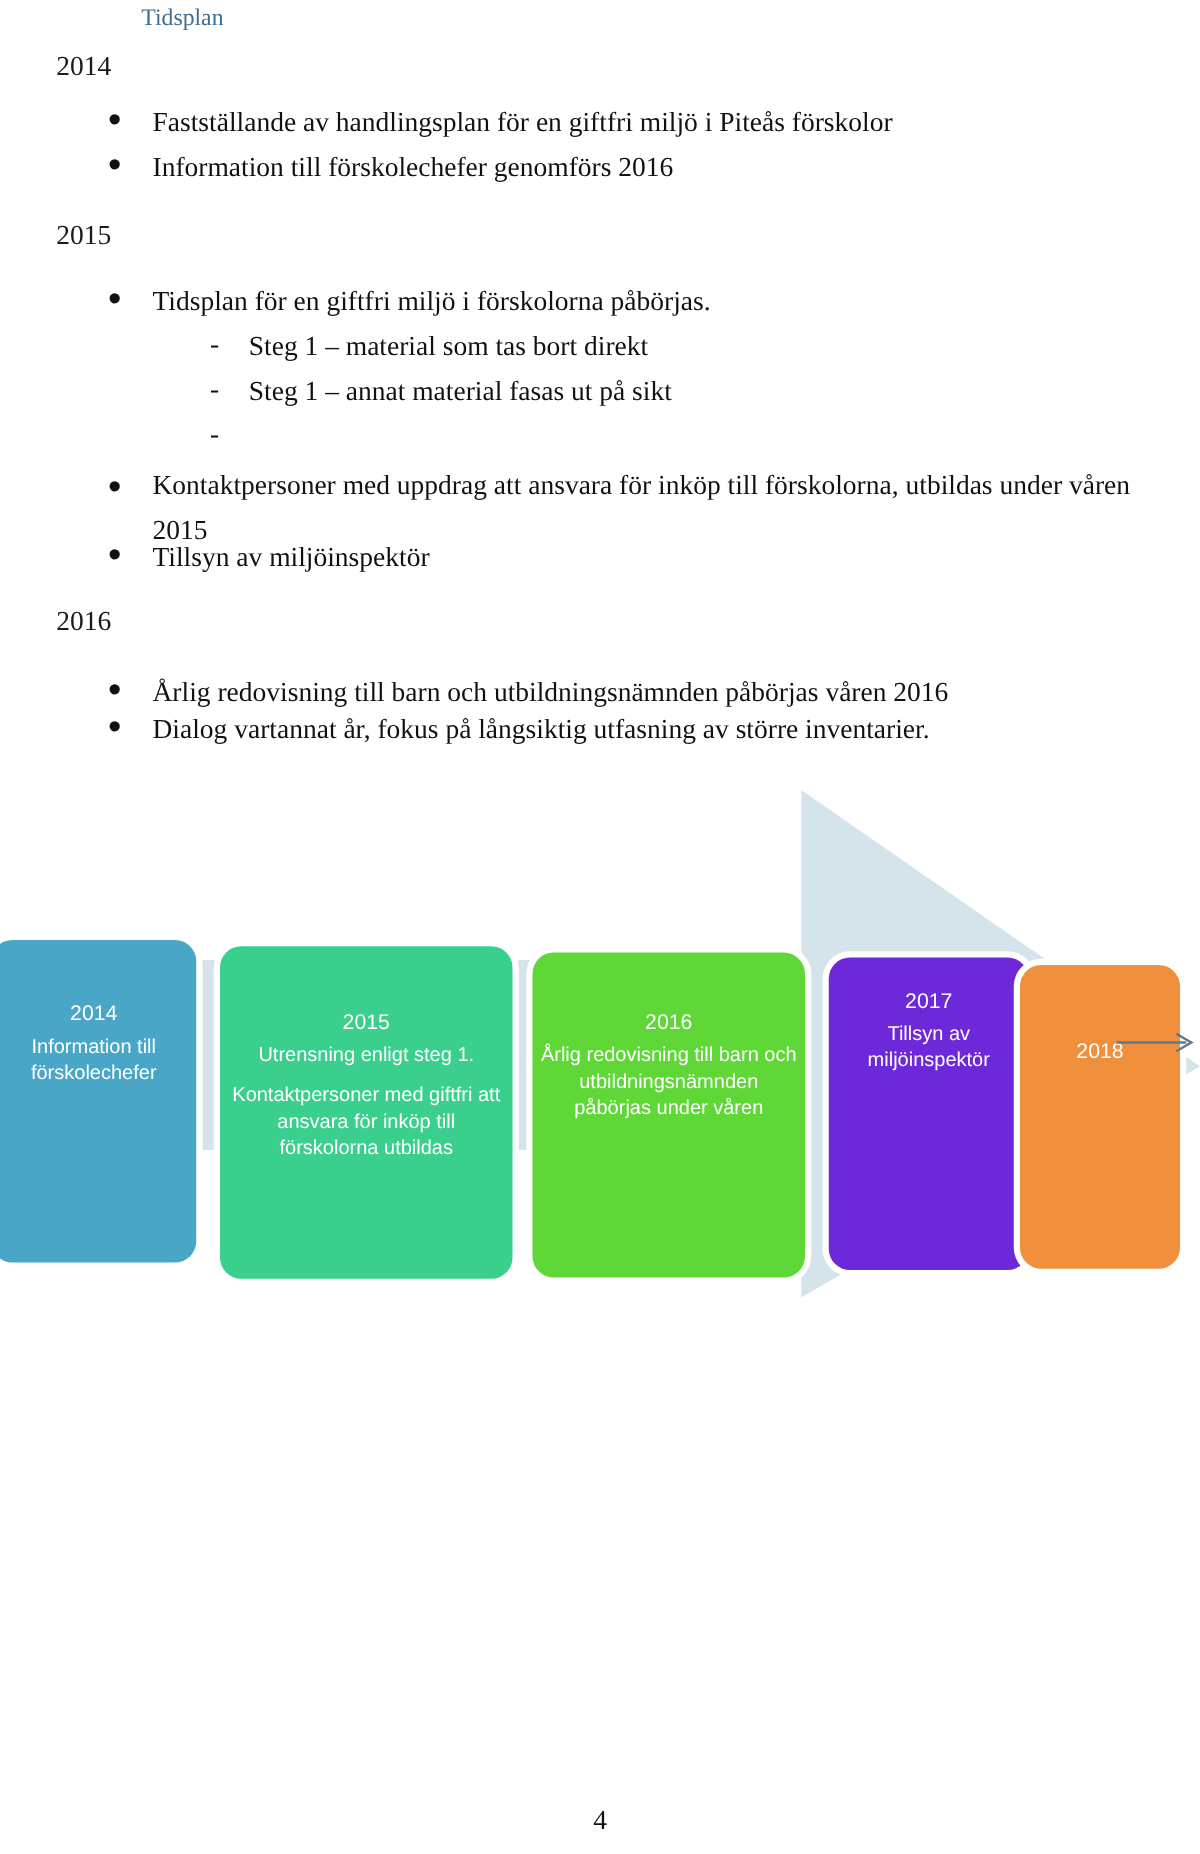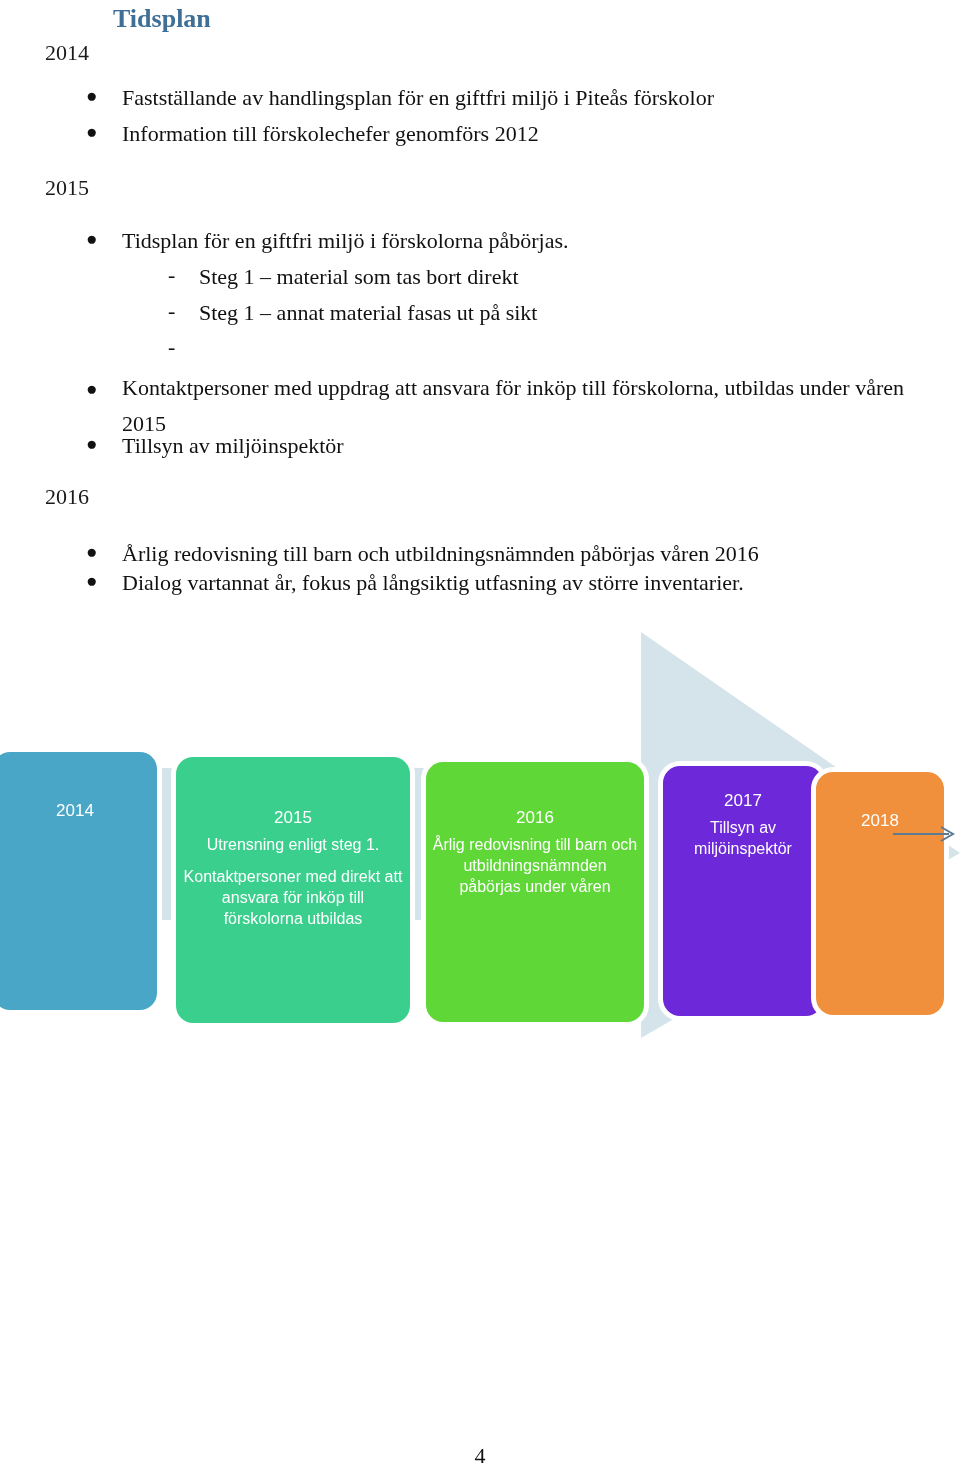--- a/index.html
+++ b/index.html
@@ -21,22 +21,22 @@
   .doc {
     position: absolute;
     left: 0; top: 0;
     width: 960px;
   }
   .doc-title {
     position: absolute;
     left: 113px;
     top: 4px;
     font-family: "Liberation Serif", serif;
-    font-weight: bold;
-    font-size: 26px;
+    font-weight: normal;
+    font-size: 19px;
     color: #3f6f96;
     letter-spacing: 0px;
   }
   .year-label {
     position: absolute;
     left: 45px;
     font-family: "Liberation Serif", serif;
     font-size: 22px;
     color: #1a1a1a;
   }
@@ -129,21 +129,21 @@
     <div class="doc-title">Tidsplan</div>
 
     <div class="year-label" style="top:40px;">2014</div>
 
     <div class="bullet-line" style="left:122px; top:85px;">
       <span class="bl-dot">●</span>
       <span>Fastställande av handlingsplan för en giftfri miljö i Piteås förskolor</span>
     </div>
     <div class="bullet-line" style="left:122px; top:121px;">
       <span class="bl-dot">●</span>
-      <span>Information till förskolechefer genomförs 2012</span>
+      <span>Information till förskolechefer genomförs 2016</span>
     </div>
 
     <div class="year-label" style="top:175px;">2015</div>
 
     <div class="bullet-line" style="left:122px; top:228px;">
       <span class="bl-dot">●</span>
       <span>Tidsplan för en giftfri miljö i förskolorna påbörjas.</span>
     </div>
     <div class="bullet-line" style="left:199px; top:264px;">
       <span class="bl-dash">-</span>
@@ -181,39 +181,40 @@
   </div>
 
   <div class="timeline">
 
     <svg class="tl-arrow" viewBox="0 0 960 460" preserveAspectRatio="none">
       <path d="M 0,148 L 641,148 L 641,12 L 960,233 L 641,418 L 641,300 L 0,300 Z" fill="#d5e3ea"></path>
     </svg>
 
     <div class="tl-box" id="box-2014" style="left:-7px; top:132px; width:164px; height:258px; background:#49a6c6; padding-top:46px;">
       <div class="tl-year">2014</div>
+      <div class="tl-para">Information till förskolechefer</div>
     </div>
 
     <div class="tl-box" style="left:176px; top:137px; width:234px; height:266px; background:#3bcf8e; padding-top:48px;">
       <div class="tl-year">2015</div>
       <div class="tl-para">Utrensning enligt steg 1.</div>
-      <div class="tl-para">Kontaktpersoner med  direkt att ansvara för  inköp till förskolorna utbildas</div>
+      <div class="tl-para">Kontaktpersoner med  giftfri att ansvara för  inköp till förskolorna utbildas</div>
     </div>
 
     <div class="tl-box" style="left:426px; top:142px; width:218px; height:260px; background:#5ed737; padding-top:43px;">
       <div class="tl-year">2016</div>
       <div class="tl-para">Årlig redovisning till barn och utbildningsnämnden påbörjas under våren</div>
     </div>
 
     <div class="tl-box" style="left:663px; top:146px; width:160px; height:250px; background:#6d28d9; padding-top:22px;">
       <div class="tl-year">2017</div>
       <div class="tl-para">Tillsyn av miljöinspektör</div>
     </div>
 
-    <div class="tl-box" style="left:816px; top:152px; width:128px; height:243px; background:#f0903c; padding-top:36px;">
+    <div class="tl-box" style="left:816px; top:152px; width:128px; height:243px; background:#f0903c; padding-top:56px;">
       <div class="tl-year">2018</div>
     </div>
 
     <svg style="position:absolute; left:893px; top:205px; width:66px; height:18px;" viewBox="0 0 66 18">
       <line x1="0" y1="9" x2="56" y2="9" stroke="#5b7a93" stroke-width="2"></line>
       <polyline points="48,2 60,9 48,16" fill="none" stroke="#5b7a93" stroke-width="2"></polyline>
     </svg>
   </div>
 
   <div class="page-num">4</div>

